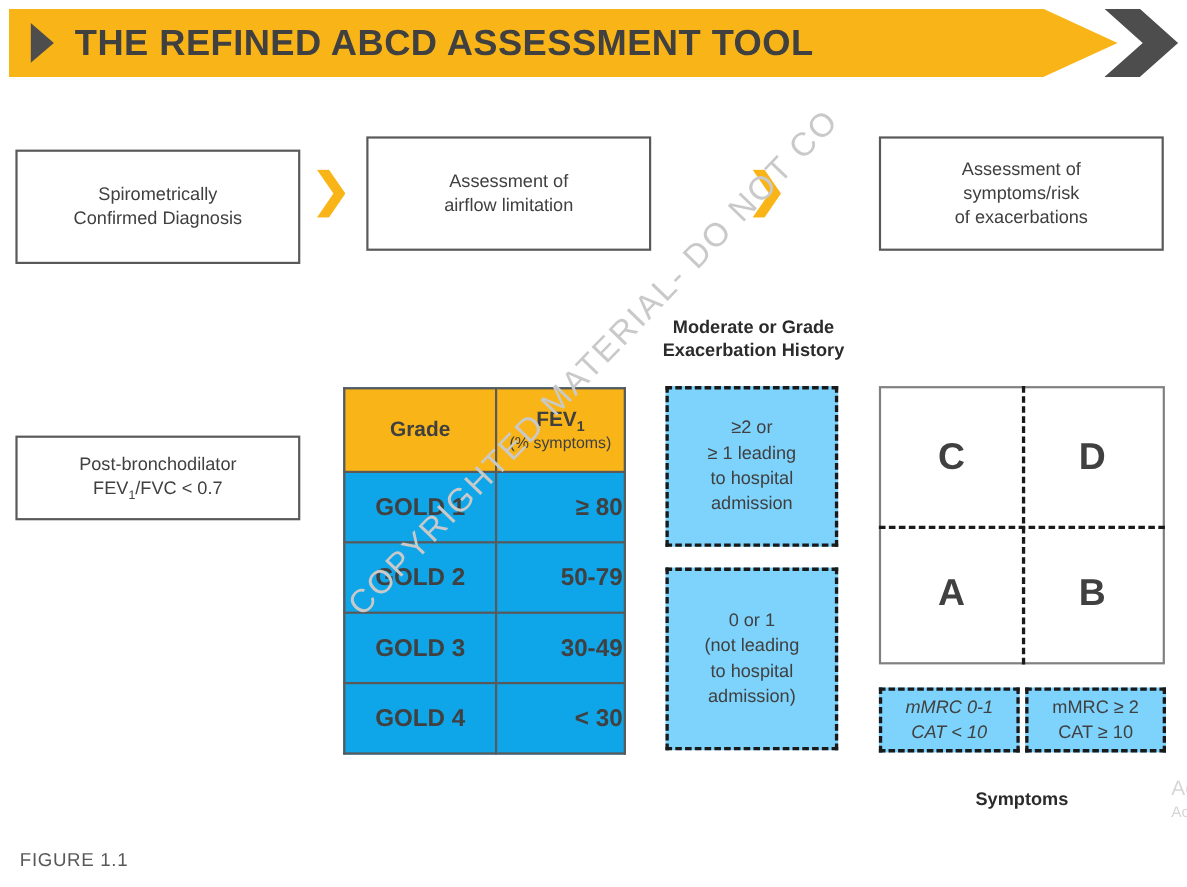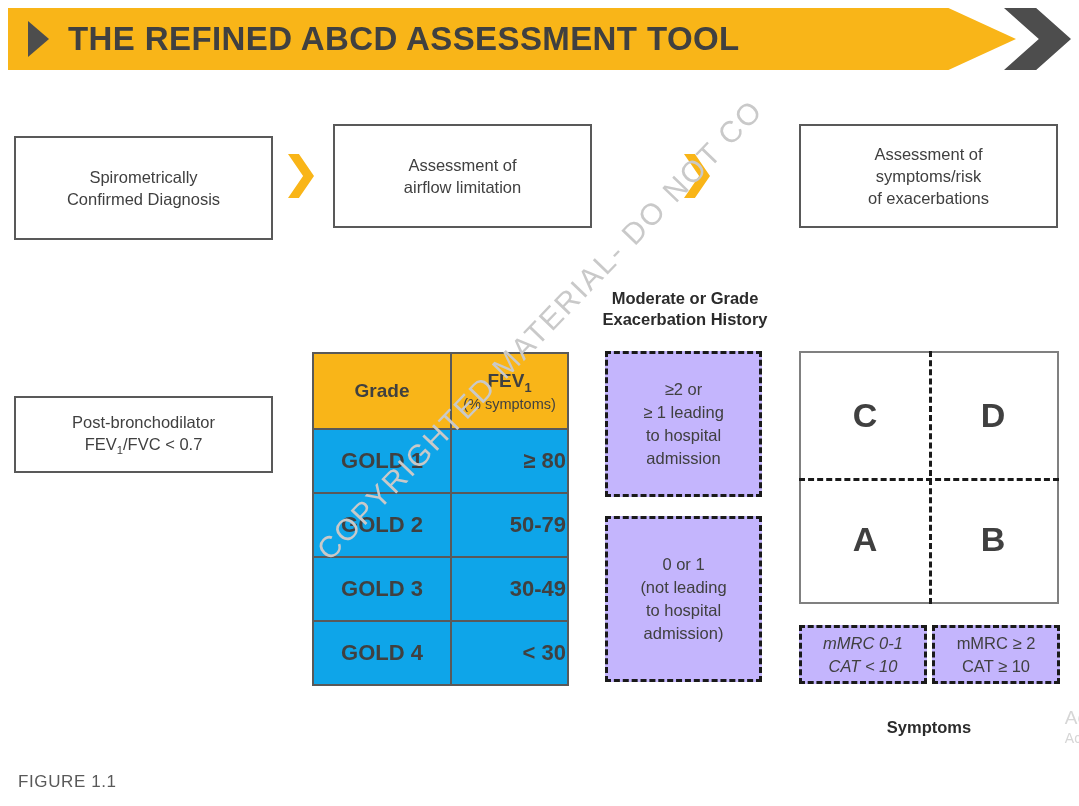--- a/index.html
+++ b/index.html
@@ -151,21 +151,21 @@
   .gtable tbody td.val-cell {
     font-weight: bold;
     text-align: right;
   }
   sub { font-size: 0.68em; }
 
   
   .dbox {
     position: absolute;
     border: 3px dashed #1a1a1a;
-    background: #c4b5fd;
+    background: #7dd3fc;
     box-sizing: border-box;
     display: flex;
     align-items: center;
     justify-content: center;
     text-align: center;
     font-size: 16.5px;
     line-height: 1.38;
     color: #404040;
     z-index: 20;
   }

